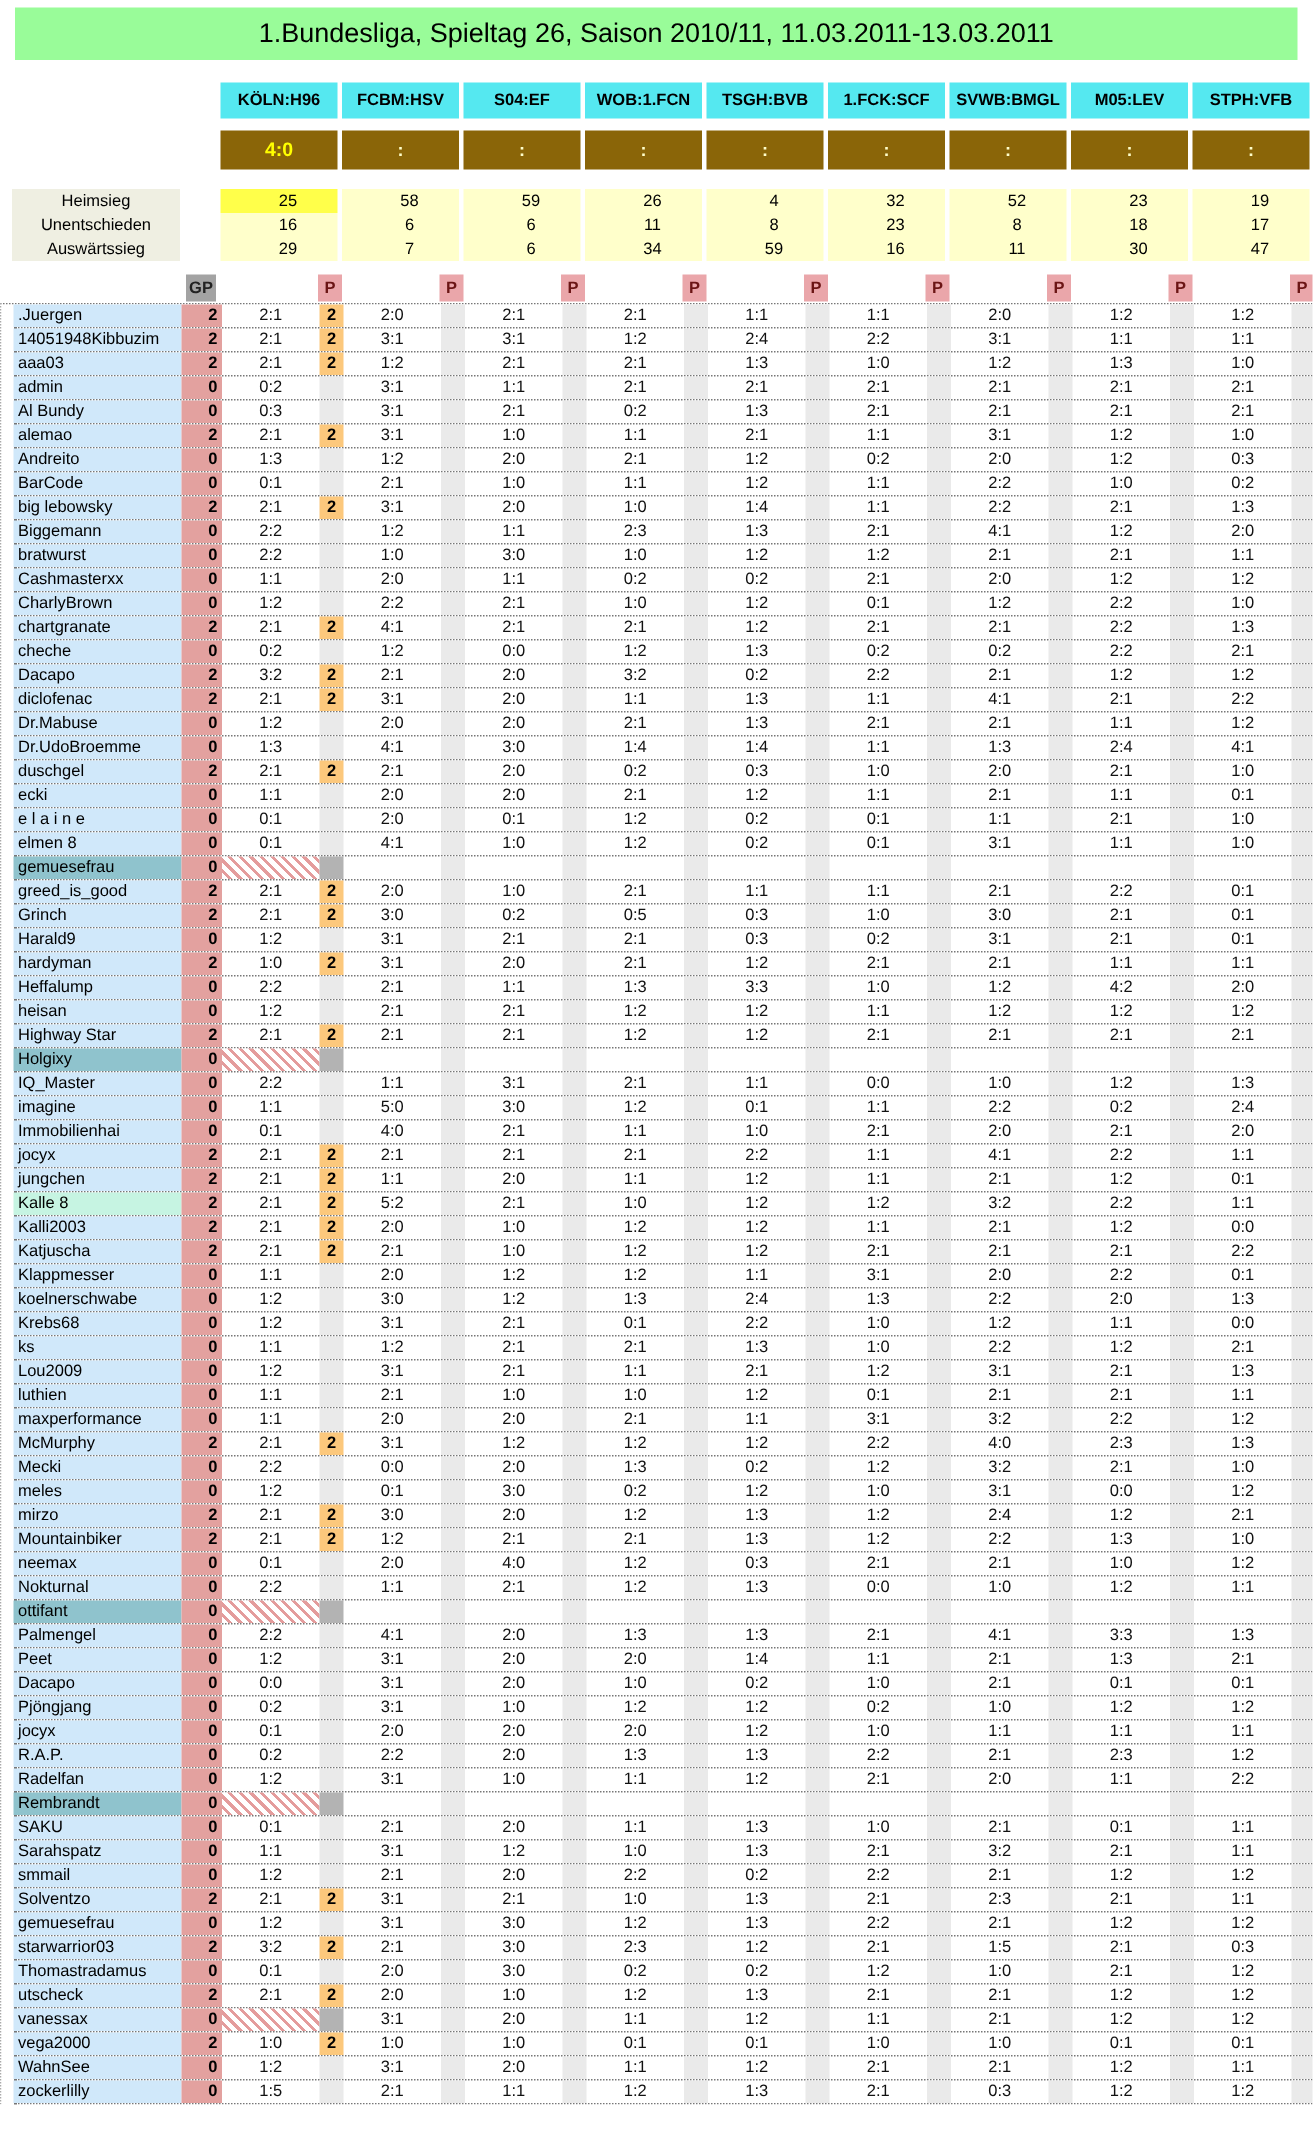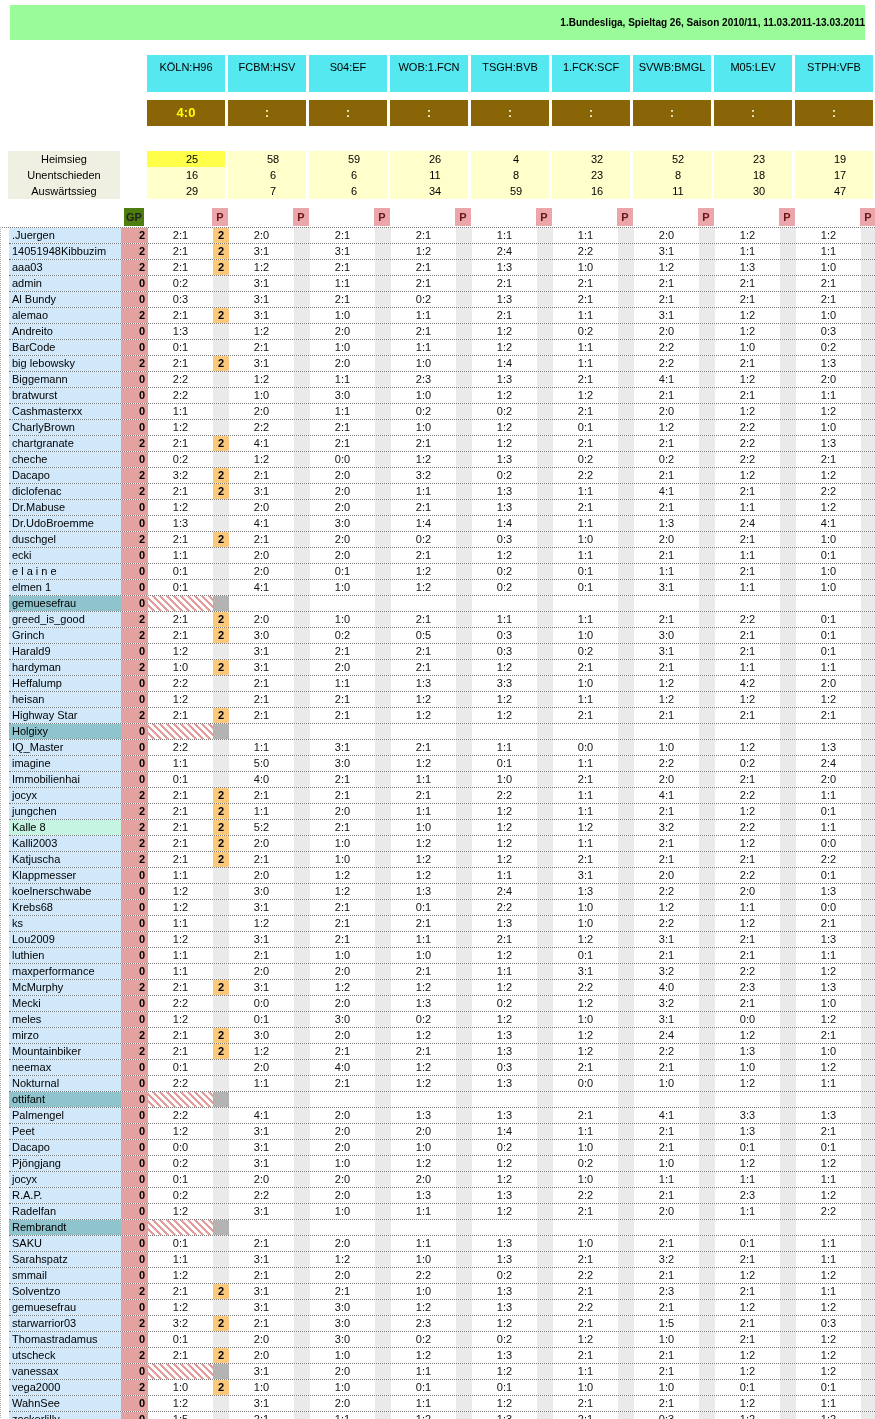--- a/index.html
+++ b/index.html
@@ -1,49 +1,49 @@
 <!DOCTYPE html>
 <html><head>
 <meta charset="utf-8">
 <style>
   html,body { margin:0; padding:0; background:#fff; }
   body { width:875px; font-family:"Liberation Sans", sans-serif; color:#000; }
 
   .title-bar {
     margin:5px 10px 0 10px; height:35px; line-height:35px;
-    background:#99fc99; text-align:right;
-    font-size:10px; font-weight:bold;
+    background:#99fc99; text-align:center;
+    font-size:18px; font-weight:normal;
   }
 
   .grid-row { display:grid; grid-template-columns:112px 27px repeat(9, 65px 16px); margin-left:8px; }
 
   .span-head { grid-column:1 / 3; }
 
   #match-row { margin-top:15px; }
   .match-box {
-    grid-column:span 2; margin-right:3px; height:37px; line-height:25px;
-    background:#55e8f0; text-align:center; font-size:11px; font-weight:normal;
+    grid-column:span 2; margin-right:3px; height:24px; line-height:25px;
+    background:#55e8f0; text-align:center; font-size:11px; font-weight:bold;
   }
 
   #score-row { margin-top:8px; }
   .score-box {
     grid-column:span 2; margin-right:3px; height:26px; line-height:26px;
     background:#8a6508; text-align:center; font-weight:bold;
   }
   .score-box.played { color:#ffff00; font-size:13px; }
   .score-box.pending { color:#ffffcc; font-size:12px; }
 
-  #stats { margin-top:25px; }
+  #stats { margin-top:13px; }
   .stats-row { height:16px; line-height:16px; font-size:11px; }
   .stats-label { background:#efefe2; text-align:center; }
   .stats-val { grid-column:span 2; margin-right:3px; background:#ffffcb; text-align:center;padding-left:12px; }
   .stats-val.hl { background:#ffff4a; }
 
   #col-header { margin-top:9px; height:18px; line-height:18px; font-size:11px; }
-  .gp-head { background:#4d7c0f; text-align:center; margin:0 3px 0 4px; color:#222; font-weight:bold; }
+  .gp-head { background:#a3a3a3; text-align:center; margin:0 3px 0 4px; color:#222; font-weight:bold; }
   .p-head { background:#eaa6aa; text-align:center; color:#6b1515; font-weight:bold; }
 
   #table-body { margin-top:1px; border-top:1px dotted #777; border-left:1px dotted #aaa; }
   .prow { height:15px; line-height:15px; font-size:11px; border-bottom:1px dotted #777; }
   .pname { background:#d0e8fa; padding-left:3px; white-space:nowrap; overflow:hidden; }
   .pname.absent { background:#8fc3cd; }
   .pname.self { background:#c6f4e2; }
   .gp { background:#e3a19f; font-weight:bold; text-align:right; padding-right:3px; }
   .tip { text-align:center; color:#111; }
   .tip.hatch { background:repeating-linear-gradient(45deg,#fff 0 3px,#e49c9c 3px 5px); }
@@ -626,21 +626,21 @@
       <div class="tip">0:1</div>
       <div class="pc"></div>
       <div class="tip">1:1</div>
       <div class="pc"></div>
       <div class="tip">2:1</div>
       <div class="pc"></div>
       <div class="tip">1:0</div>
       <div class="pc"></div>
     </div>
     <div class="grid-row prow">
-      <div class="pname">elmen 1</div>
+      <div class="pname">elmen 8</div>
       <div class="gp">0</div>
       <div class="tip">0:1</div>
       <div class="pc"></div>
       <div class="tip">4:1</div>
       <div class="pc"></div>
       <div class="tip">1:0</div>
       <div class="pc"></div>
       <div class="tip">1:2</div>
       <div class="pc"></div>
       <div class="tip">0:2</div>

